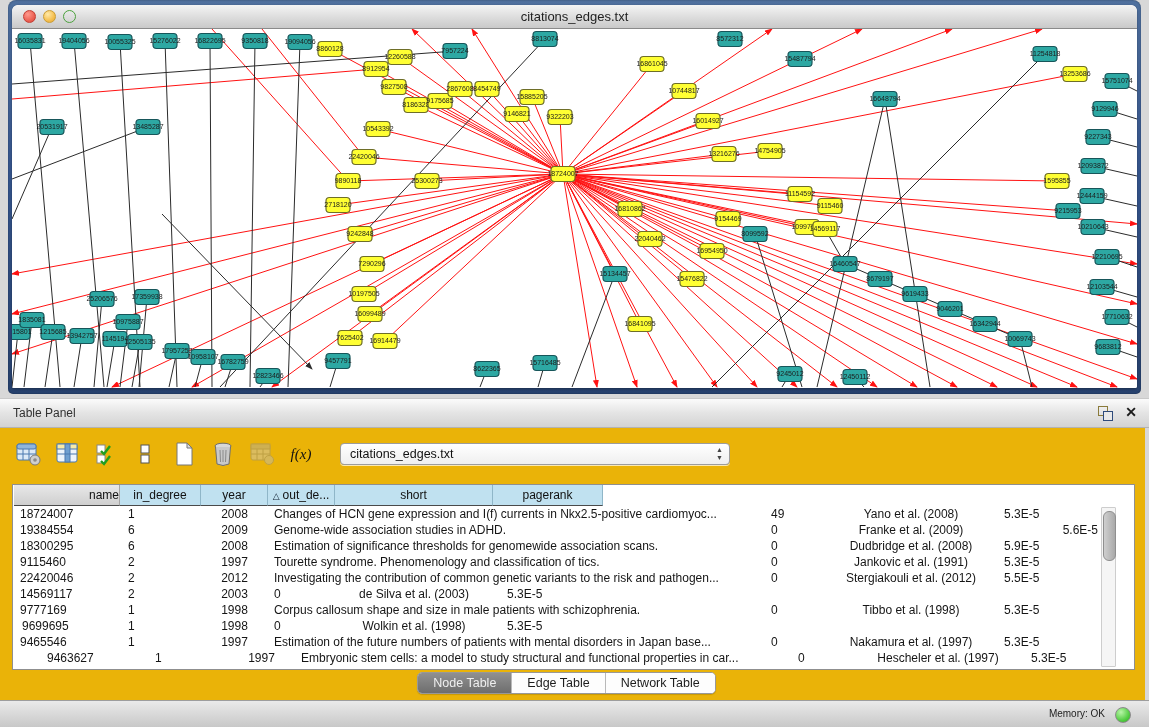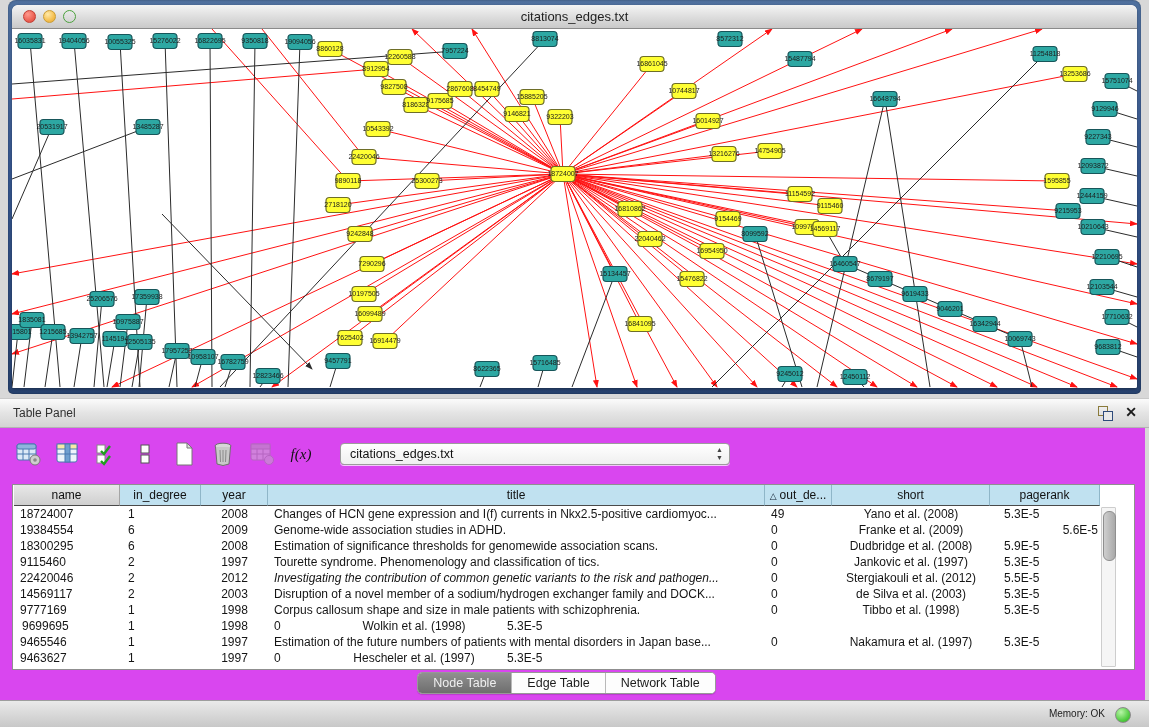--- a/index.html
+++ b/index.html
@@ -49,21 +49,21 @@
     border-top:1px solid #c9c9c9;border-bottom:1px solid #b3b3b3;box-sizing:border-box;
   }
   .tp-title{position:absolute;left:13px;top:7px;font-size:12px;color:#303030;}
   .tp-float{position:absolute;right:36px;top:7px;width:15px;height:15px;cursor:default;}
   .tp-float .sq1{position:absolute;left:0;top:0;width:8px;height:8px;border:1.5px solid #8a7a3a;}
   .tp-float .sq2{position:absolute;right:0;bottom:0;width:8px;height:8px;border:1.5px solid #2e4a7a;background:#e9e9e9;}
   .tp-close{position:absolute;right:12px;top:5px;font-size:14px;font-weight:bold;color:#1a1a1a;}
 
   .tp-body{
     position:absolute;left:0;top:428px;width:1145px;height:272px;
-    background:#d946ef;
+    background:#eab308;
   }
   
   .toolbar{position:absolute;left:14px;top:10px;height:32px;display:flex;align-items:center;gap:11px;}
   .tbicon{width:28px;height:28px;display:flex;align-items:center;justify-content:center;}
   .tbicon svg{display:block;}
   .fx{font-family:"Liberation Serif", serif;font-style:italic;font-size:15px;color:#111;}
   .net-select{
     position:relative;margin-left:14px;width:390px;height:22px;box-sizing:border-box;
     border:1px solid #9c9c9c;border-radius:4px;
     background:linear-gradient(180deg,#ffffff,#efefef);
@@ -729,24 +729,23 @@
     </div>
     <div class="tbicon fx">f(x)</div>
     <div class="net-select">
       <span class="val">citations_edges.txt</span>
       <span class="steppers">▲<br>▼</span>
     </div>
   </div>
 
   <div class="tablewrap">
     <div class="thead" id="thead">
-        <div class="th sel" style="width: 106px;"><span>name</span></div>
+        <div class="th sel" style="width: 106px; text-align: right;"><span>name</span></div>
         <div class="th" style="width: 81px;"><span>in_degree</span></div>
         <div class="th" style="width: 67px;"><span>year</span></div>
-        <div class="th" style="width: 497px;"><span>title</span></div>
         <div class="th" style="width: 67px;"><span class="sortglyph">△</span><span>out_de...</span></div>
         <div class="th" style="width: 158px;"><span>short</span></div>
         <div class="th" style="width: 110px;"><span>pagerank</span></div>
       </div>
     <div class="tbody" id="tbody">
         <div class="tr">
           <div class="td" style="width: 106px; text-align: left; padding-left: 6px;">18724007</div>
           <div class="td" style="width: 81px; text-align: left; padding-left: 8px;">1</div>
           <div class="td" style="width: 67px; text-align: center;">2008</div>
           <div class="td" style="width: 497px; text-align: left; padding-left: 6px;">Changes of HCN gene expression and I(f) currents in Nkx2.5-positive cardiomyoc...</div>
@@ -771,37 +770,36 @@
           <div class="td" style="width: 67px; text-align: left; padding-left: 6px;">0</div>
           <div class="td" style="width: 158px; text-align: center;">Dudbridge et al. (2008)</div>
           <div class="td" style="width: 110px; text-align: left; padding-left: 14px;">5.9E-5</div>
         </div>
         <div class="tr">
           <div class="td" style="width: 106px; text-align: left; padding-left: 6px;">9115460</div>
           <div class="td" style="width: 81px; text-align: left; padding-left: 8px;">2</div>
           <div class="td" style="width: 67px; text-align: center;">1997</div>
           <div class="td" style="width: 497px; text-align: left; padding-left: 6px;">Tourette syndrome. Phenomenology and classification of tics.</div>
           <div class="td" style="width: 67px; text-align: left; padding-left: 6px;">0</div>
-          <div class="td" style="width: 158px; text-align: center;">Jankovic et al. (1997)</div>
+          <div class="td" style="width: 158px; text-align: center;">Jankovic et al. (1991)</div>
           <div class="td" style="width: 110px; text-align: left; padding-left: 14px;">5.3E-5</div>
         </div>
         <div class="tr">
           <div class="td" style="width: 106px; text-align: left; padding-left: 6px;">22420046</div>
           <div class="td" style="width: 81px; text-align: left; padding-left: 8px;">2</div>
           <div class="td" style="width: 67px; text-align: center;">2012</div>
-          <div class="td" style="width: 497px; text-align: left; padding-left: 6px; font-style: italic;">Investigating the contribution of common genetic variants to the risk and pathogen...</div>
+          <div class="td" style="width: 497px; text-align: left; padding-left: 6px;">Investigating the contribution of common genetic variants to the risk and pathogen...</div>
           <div class="td" style="width: 67px; text-align: left; padding-left: 6px;">0</div>
           <div class="td" style="width: 158px; text-align: center;">Stergiakouli et al. (2012)</div>
           <div class="td" style="width: 110px; text-align: left; padding-left: 14px;">5.5E-5</div>
         </div>
         <div class="tr">
           <div class="td" style="width: 106px; text-align: left; padding-left: 6px;">14569117</div>
           <div class="td" style="width: 81px; text-align: left; padding-left: 8px;">2</div>
           <div class="td" style="width: 67px; text-align: center;">2003</div>
-          <div class="td" style="width: 497px; text-align: left; padding-left: 6px;">Disruption of a novel member of a sodium/hydrogen exchanger family and DOCK...</div>
           <div class="td" style="width: 67px; text-align: left; padding-left: 6px;">0</div>
           <div class="td" style="width: 158px; text-align: center;">de Silva et al. (2003)</div>
           <div class="td" style="width: 110px; text-align: left; padding-left: 14px;">5.3E-5</div>
         </div>
         <div class="tr">
           <div class="td" style="width: 106px; text-align: left; padding-left: 6px;">9777169</div>
           <div class="td" style="width: 81px; text-align: left; padding-left: 8px;">1</div>
           <div class="td" style="width: 67px; text-align: center;">1998</div>
           <div class="td" style="width: 497px; text-align: left; padding-left: 6px;">Corpus callosum shape and size in male patients with schizophrenia.</div>
           <div class="td" style="width: 67px; text-align: left; padding-left: 6px;">0</div>
@@ -819,23 +817,24 @@
         <div class="tr">
           <div class="td" style="width: 106px; text-align: left; padding-left: 6px;">9465546</div>
           <div class="td" style="width: 81px; text-align: left; padding-left: 8px;">1</div>
           <div class="td" style="width: 67px; text-align: center;">1997</div>
           <div class="td" style="width: 497px; text-align: left; padding-left: 6px;">Estimation of the future numbers of patients with mental disorders in Japan base...</div>
           <div class="td" style="width: 67px; text-align: left; padding-left: 6px;">0</div>
           <div class="td" style="width: 158px; text-align: center;">Nakamura et al. (1997)</div>
           <div class="td" style="width: 110px; text-align: left; padding-left: 14px;">5.3E-5</div>
         </div>
         <div class="tr">
-          <div class="td" style="width: 106px; text-align: left; padding-left: 6px;">9463627</div>
+          <div class="td" style="width: 106px; text-align: left; padding-left: 6px; margin-left: 27px;">9463627</div>
           <div class="td" style="width: 81px; text-align: left; padding-left: 8px;">1</div>
           <div class="td" style="width: 67px; text-align: center;">1997</div>
+          <div class="td" style="width: 497px; text-align: left; padding-left: 6px;">Embryonic stem cells: a model to study structural and functional properties in car...</div>
           <div class="td" style="width: 67px; text-align: left; padding-left: 6px;">0</div>
           <div class="td" style="width: 158px; text-align: center;">Hescheler et al. (1997)</div>
           <div class="td" style="width: 110px; text-align: left; padding-left: 14px;">5.3E-5</div>
         </div>
       </div>
     <div class="vscroll">
       <div class="vthumb"></div>
     </div>
   </div>
 

